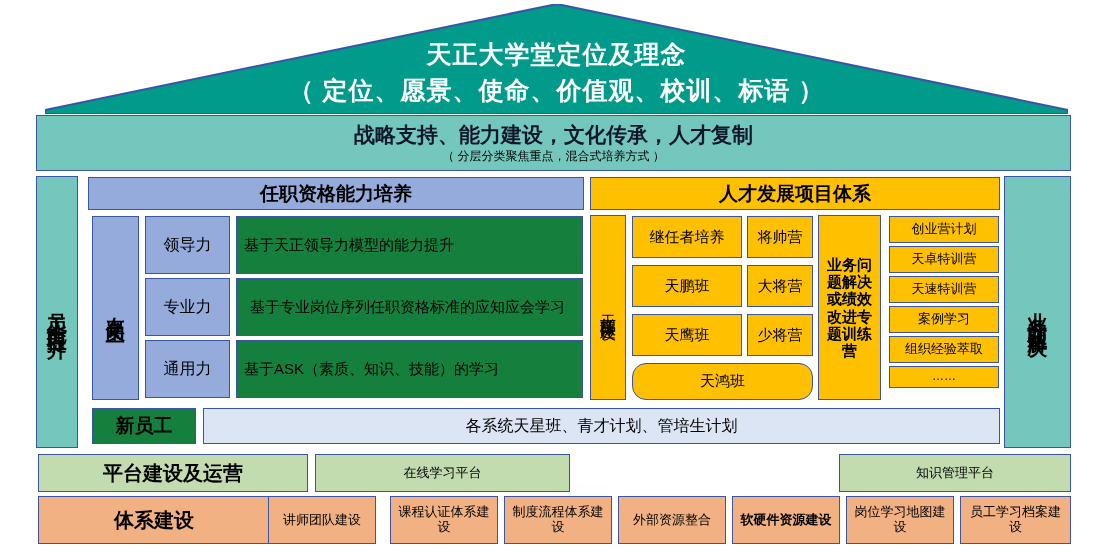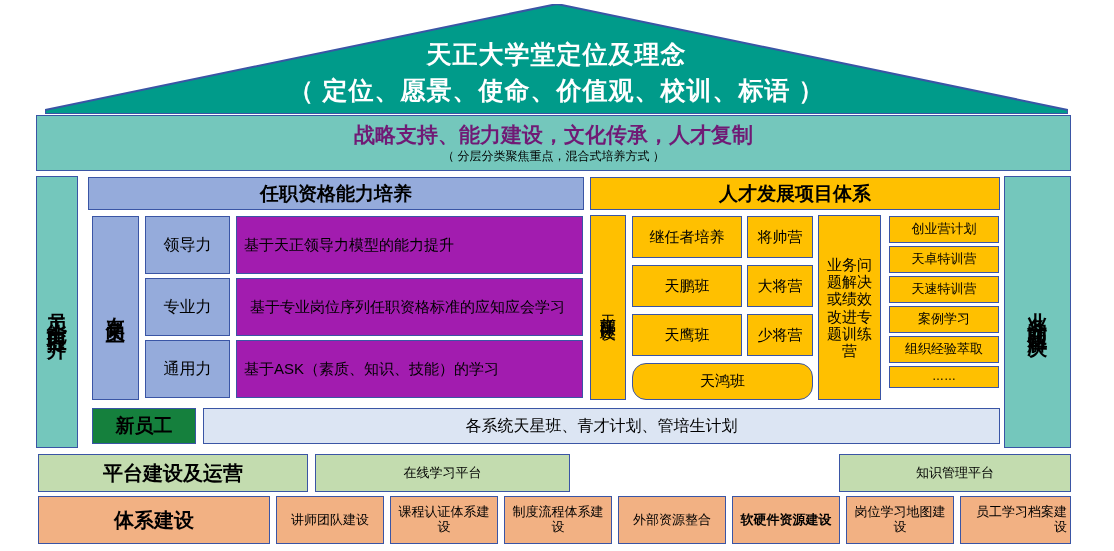--- a/index.html
+++ b/index.html
@@ -18,50 +18,50 @@
   #roof svg{display:block;}
   #roof-text{position:absolute;left:45px;top:36px;width:1023px;height:72px;
      display:flex;flex-direction:column;align-items:center;justify-content:center;
      color:#ffffff;font-weight:bold;pointer-events:none;}
   #roof-text .l1{font-size:25px;letter-spacing:1px;}
   #roof-text .l2{font-size:25px;letter-spacing:1px;margin-top:3px;}
 
   
   #strategy{left:36px;top:115px;width:1035px;height:56px;background:#74C7BC;
             flex-direction:column;}
-  #strategy .t1{font-size:21px;font-weight:bold;color:#701a75;}
+  #strategy .t1{font-size:21px;font-weight:bold;color:#0f172a;}
   #strategy .t2{font-size:12px;margin-top:3px;color:#000;}
 
   
   .pillar{background:#74C7BC;writing-mode:vertical-rl;text-orientation:upright;
           font-size:20px;font-weight:bold;letter-spacing:5px;}
   #pillar-left{left:36px;top:176px;width:42px;height:272px;}
   #pillar-right{left:1004px;top:176px;width:67px;height:272px;}
 
   
   #blue-header{left:88px;top:177px;width:496px;height:33px;background:#95ABDB;
                font-size:19px;font-weight:bold;}
   #blue-sub{left:88px;top:214px;width:496px;height:188px;background:#ffffff;border:none;}
   #onjob{left:92px;top:216px;width:47px;height:184px;background:#95ABDB;
          writing-mode:vertical-rl;text-orientation:upright;font-size:19px;
          font-weight:bold;letter-spacing:3px;}
   .cap{background:#95ABDB;font-size:16px;left:145px;width:85px;}
-  .desc{background:#a21caf;font-size:15px;left:236px;width:347px;
+  .desc{background:#15803d;font-size:15px;left:236px;width:347px;
         justify-content:flex-start;text-align:left;}
   .desc span{padding-left:7px;}
 
   
   #yellow-header{left:590px;top:177px;width:410px;height:33px;background:#FFC000;
                  font-size:19px;font-weight:bold;}
   #cadre{left:590px;top:215px;width:36px;height:185px;background:#FFC000;
          writing-mode:vertical-rl;text-orientation:upright;font-size:16px;
          letter-spacing:2px;}
   .ycell{background:#FFC000;font-size:15px;}
   #biz{left:818px;top:215px;width:63px;height:185px;background:#FFC000;
-       font-size:15px;line-height:1.15;}
+       font-size:15px;line-height:1.15;font-weight:bold;}
   .ysmall{background:#FFC000;font-size:13px;left:889px;width:110px;}
 
   
   #newemp-label{left:92px;top:408px;width:104px;height:36px;background:#15803d;
                 font-size:19px;font-weight:bold;}
   #newemp-body{left:203px;top:408px;width:797px;height:36px;background:#DCE5F3;
                font-size:16px;}
 
   
   .green{background:#C3DCAF;}
@@ -197,35 +197,35 @@
   <div class="bx green platitem" style="left:315px;width:255px;">
     <span>在线学习平台</span>
     </div>
   <div class="bx green platitem" style="left:839px;width:232px;">
     <span>知识管理平台</span>
     </div>
 
   <div class="bx orange" id="sys-label">
     <span>体系建设</span>
     </div>
-  <div class="bx orange sysitem" style="left:276px;width:108px;">
+  <div class="bx orange sysitem" style="left:268px;width:108px;">
     <span>讲师团队建设</span>
     </div>
   <div class="bx orange sysitem" style="left:390px;width:108px;">
     <span>课程认证体系建设</span>
     </div>
   <div class="bx orange sysitem" style="left:504px;width:108px;">
     <span>制度流程体系建设</span>
     </div>
   <div class="bx orange sysitem" style="left:618px;width:108px;">
     <span>外部资源整合</span>
     </div>
   <div class="bx orange sysitem" style="left:732px;width:108px;font-weight:bold;">
     <span>软硬件资源建设</span>
     </div>
   <div class="bx orange sysitem" style="left:846px;width:108px;">
     <span>岗位学习地图建设</span>
     </div>
-  <div class="bx orange sysitem" style="left:960px;width:111px;text-align:right;">
+  <div class="bx orange sysitem" style="left:960px;width:111px;">
     <span>员工学习档案建设</span>
     </div>
 
 </div>
 
 </body></html>

